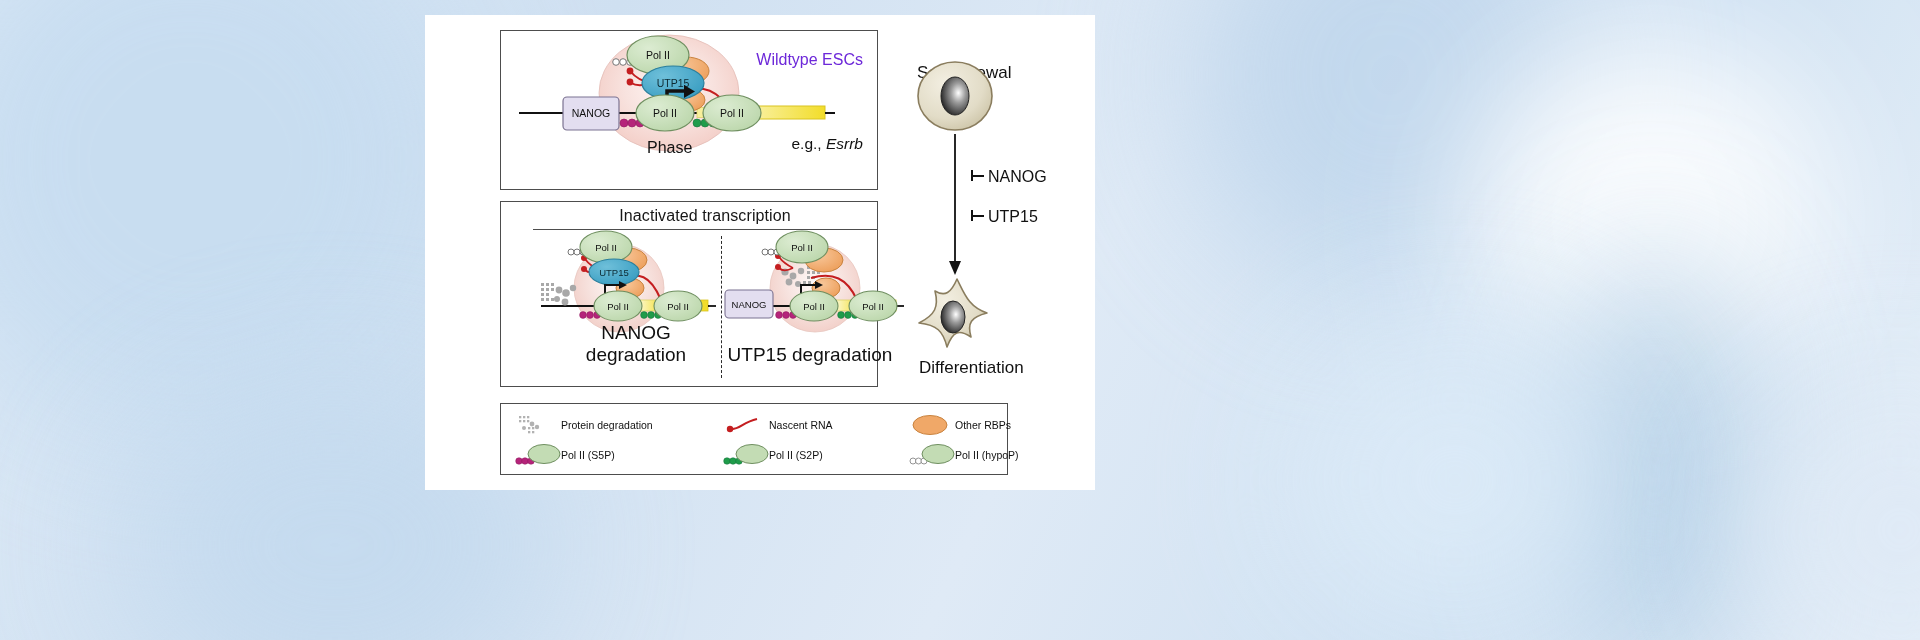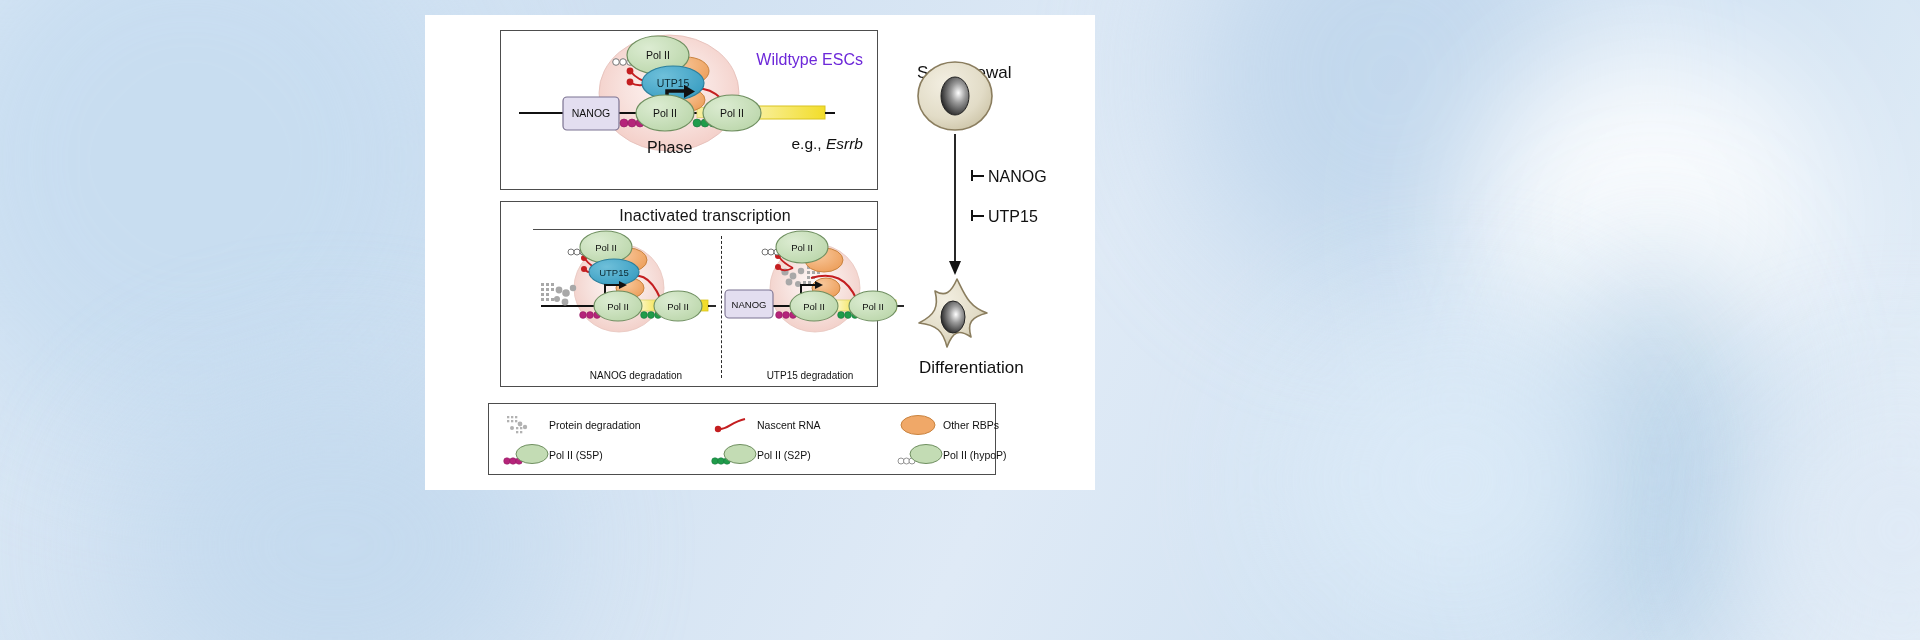--- a/index.html
+++ b/index.html
@@ -32,28 +32,28 @@
   }
   .panel-body{position:relative;width:100%;}
 
   
   #panel1{left:75px;top:15px;width:378px;height:160px;}
   #panel1 .panel-body{height:130px;}
   
   #panel2{left:75px;top:186px;width:378px;height:186px;padding-left:32px;}
   #panel2 .panel-body{height:156px;}
   
-  #legend{left:63px;top:388px;width:508px;height:72px;border:1.6px solid #4d4d4d;}
+  #legend{left:75px;top:388px;width:508px;height:72px;border:1.6px solid #4d4d4d;}
 
   .wt-label{position:absolute;right:14px;top:20px;font-size:16px;color:#6d28d9;}
   .eg-label{position:absolute;right:14px;bottom:8px;font-size:15.5px;color:#111;}
   .eg-label i{font-style:italic;margin-top:34px;}
   .phase-label{position:absolute;left:146px;bottom:4px;font-size:16px;color:#111;text-align:right;}
 
-  .sub-caption{position:absolute;bottom:5px;font-size:10px;color:#111;text-align:center;width:170px;}
+  .sub-caption{position:absolute;bottom:20px;font-size:19px;color:#111;text-align:center;width:170px;}
   #cap-nanog{left:18px;}
   #cap-utp15{left:192px;}
 
   .divider{position:absolute;left:188px;top:6px;height:142px;width:0;
            border-left:1.6px dashed #2b2b2b;}
 
   
   .lg-row{position:absolute;display:flex;align-items:center;font-size:10.5px;color:#111;}
   .lg-ico{width:46px;height:22px;position:relative;flex:0 0 46px;}
   .lg-txt{white-space:nowrap;}

